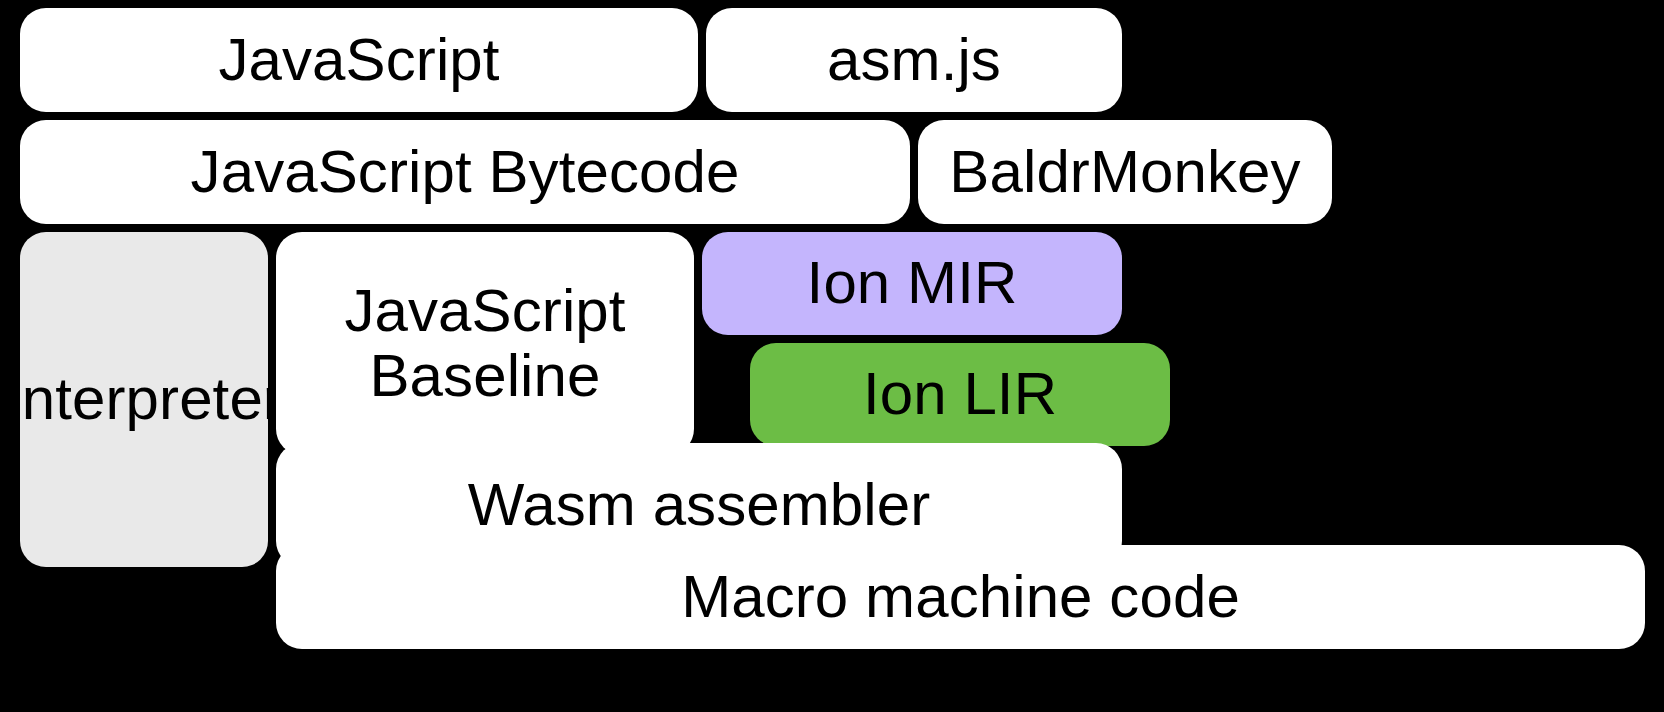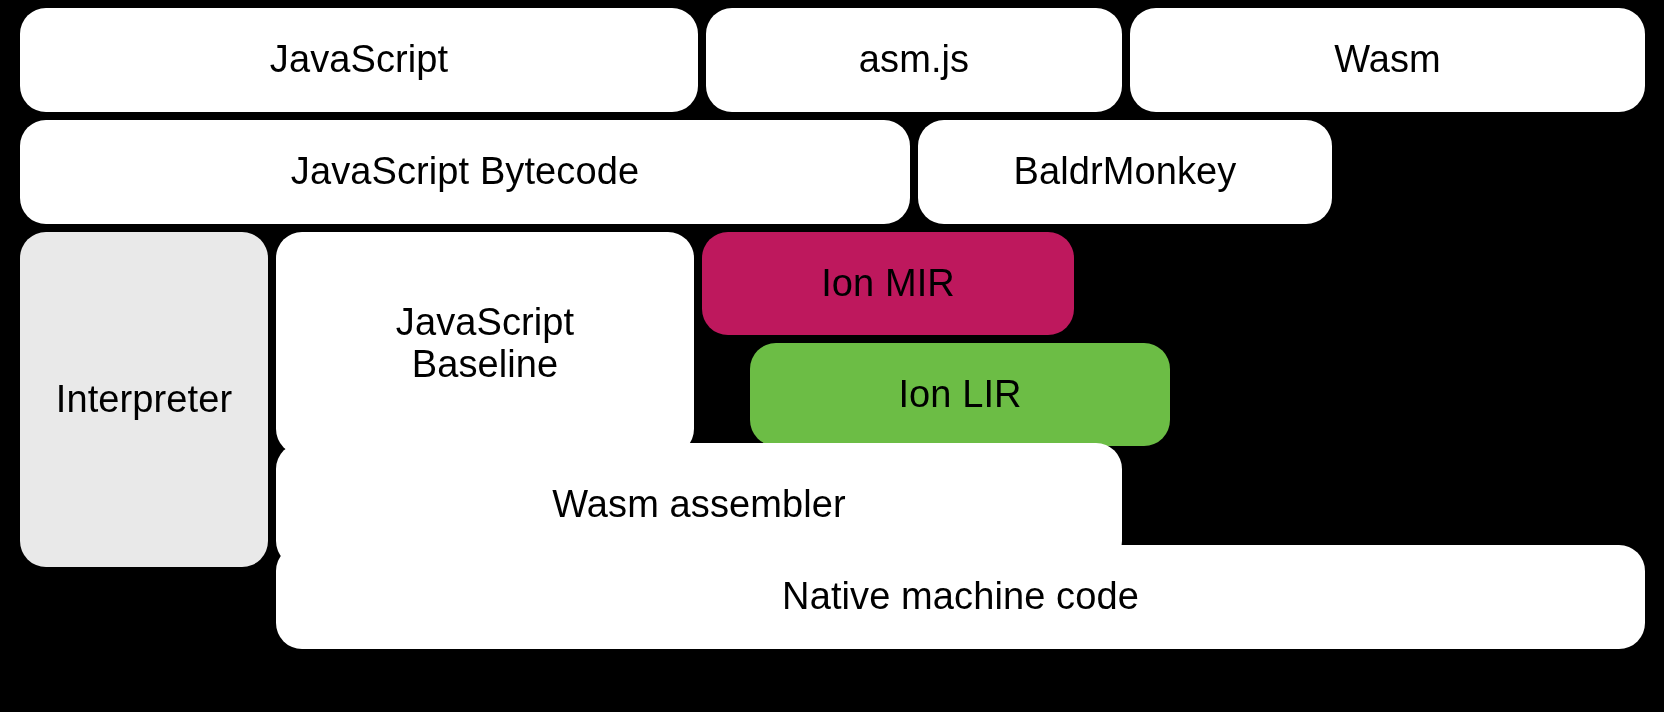--- a/index.html
+++ b/index.html
@@ -20,21 +20,21 @@
   }
   .node {
     position: absolute;
     box-sizing: border-box;
     border-radius: 26px;
     display: flex;
     align-items: center;
     justify-content: center;
     text-align: center;
     color: #000000;
-    font-size: 38px;
+    font-size: 60px;
     line-height: 1.08;
     font-weight: 400;
     letter-spacing: 0.1px;
     -webkit-font-smoothing: antialiased;
   }
   .node .label {
     display: block;
     padding: 0 10px;
     white-space: pre-line;
   }
@@ -46,41 +46,38 @@
 </head>
 <body>
 
 <div id="diagram" style="background: rgb(0, 0, 0);">
     <div class="node fill-white" style="left: 20px; top: 8px; width: 678px; height: 104px; background: rgb(255, 255, 255); color: rgb(0, 0, 0);">
       <span class="label">JavaScript</span>
     </div>
     <div class="node fill-white" style="left: 706px; top: 8px; width: 416px; height: 104px; background: rgb(255, 255, 255); color: rgb(0, 0, 0);">
       <span class="label">asm.js</span>
     </div>
-    <div class="node fill-white" style="left: 1130px; top: 8px; width: 515px; height: 104px; background: rgb(255, 255, 255); color: rgb(0, 0, 0);">
-      <span class="label">Wasm</span>
-    </div>
     <div class="node fill-white" style="left: 20px; top: 120px; width: 890px; height: 104px; background: rgb(255, 255, 255); color: rgb(0, 0, 0);">
       <span class="label">JavaScript Bytecode</span>
     </div>
     <div class="node fill-white" style="left: 918px; top: 120px; width: 414px; height: 104px; background: rgb(255, 255, 255); color: rgb(0, 0, 0); align-items: center;">
       <span class="label">BaldrMonkey</span>
     </div>
     <div class="node fill-gray" style="left: 20px; top: 232px; width: 248px; height: 335px; background: rgb(233, 233, 233); color: rgb(0, 0, 0);">
       <span class="label">Interpreter</span>
     </div>
     <div class="node fill-white" style="left: 276px; top: 232px; width: 418px; height: 223px; background: rgb(255, 255, 255); color: rgb(0, 0, 0);">
       <span class="label">JavaScript
 Baseline</span>
     </div>
-    <div class="node fill-green" style="left: 702px; top: 232px; width: 372px; height: 103px; background: #be185d; color: rgb(0, 0, 0);">
+    <div class="node fill-green" style="left: 702px; top: 232px; width: 420px; height: 103px; background: #c4b5fd; color: rgb(0, 0, 0);">
       <span class="label">Ion MIR</span>
     </div>
     <div class="node fill-green" style="left: 702px; top: 343px; width: 420px; height: 103px; background: rgb(108, 189, 69); color: rgb(0, 0, 0); margin-left: 48px;">
       <span class="label">Ion LIR</span>
     </div>
     <div class="node fill-white" style="left: 276px; top: 443px; width: 846px; height: 124px; background: rgb(255, 255, 255); color: rgb(0, 0, 0);">
       <span class="label">Wasm assembler</span>
     </div>
     <div class="node fill-white" style="left: 276px; top: 545px; width: 1369px; height: 104px; background: rgb(255, 255, 255); color: rgb(0, 0, 0);">
-      <span class="label">Native machine code</span>
+      <span class="label">Macro machine code</span>
     </div>
   </div>
 
 </body></html>

